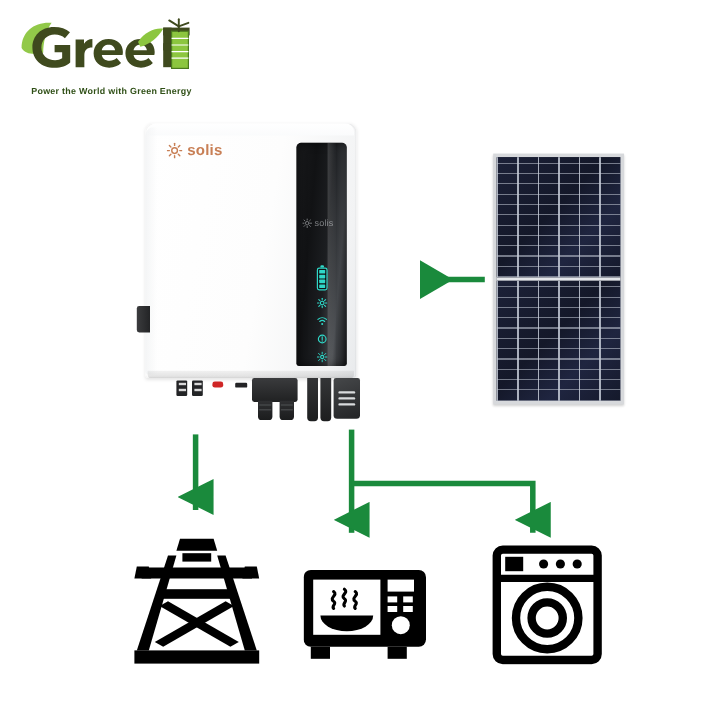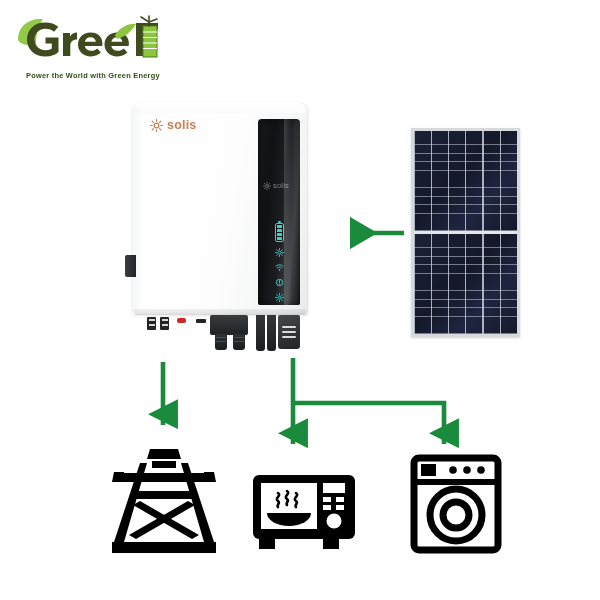--- a/index.html
+++ b/index.html
@@ -34,21 +34,21 @@
     font-weight: bold;
     letter-spacing: 0.25px;
     color: #2f4f16;
     white-space: nowrap;
     font-family: "Liberation Sans", sans-serif;
   }
 
   
   #inverter {
     position: absolute;
-    left: 132px; top: 103px;
+    left: 121px; top: 103px;
     width: 176px; height: 212px;
   }
   .inv-body {
     position: absolute;
     left: 0; top: 0;
     width: 176px; height: 212px;
     background: linear-gradient(100deg,#ffffff 0%,#fdfdfd 55%,#f2f3f4 88%,#e8eaec 100%);
     border-radius: 7px 7px 3px 3px;
     box-shadow: 0 1px 3px rgba(0,0,0,0.10), inset 0 0 0 1px rgba(0,0,0,0.035);
   }

